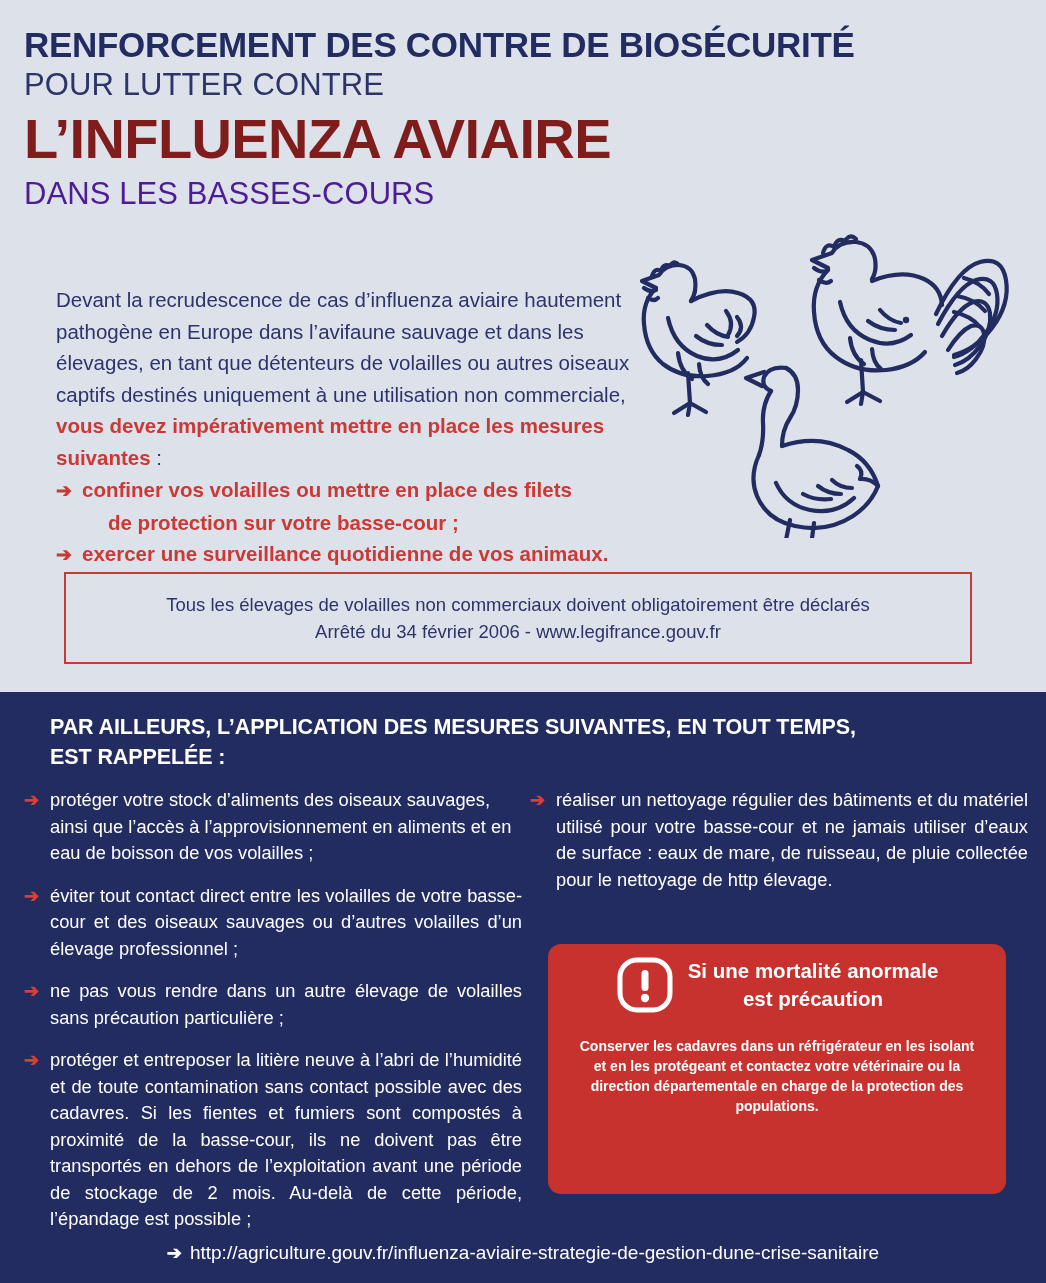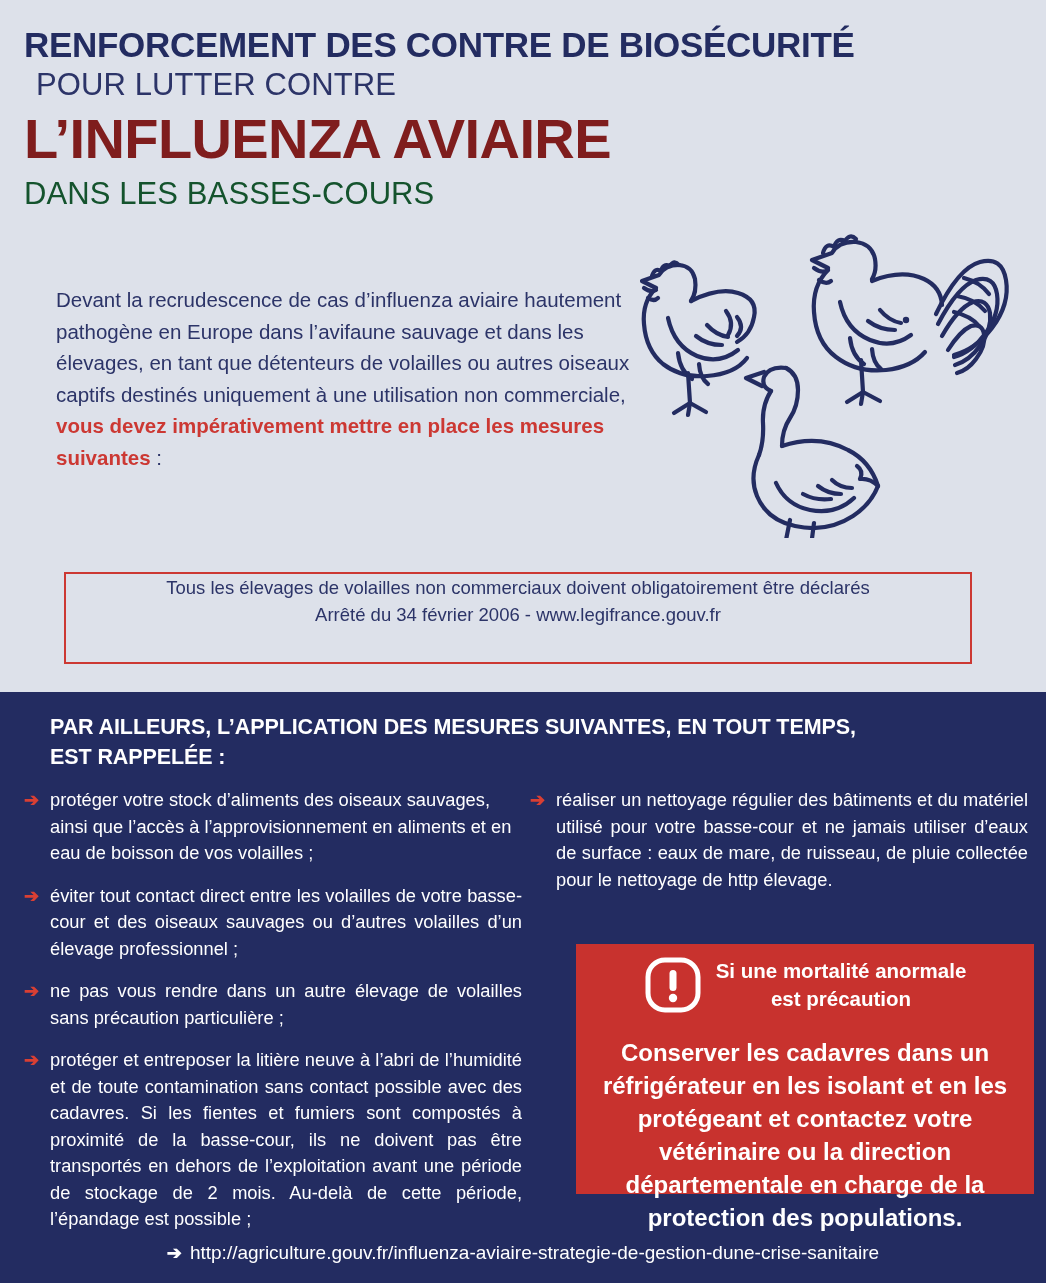--- a/index.html
+++ b/index.html
@@ -37,34 +37,33 @@
     color: #232c61;
     line-height: 1.18;
     white-space: nowrap;
   }
   .title-line2 {
     font-size: 31px;
     font-weight: normal;
     color: #2c3468;
     line-height: 1.3;
     letter-spacing: 0.1px;
-    margin-left: 12px;
   }
   .title-line3 {
     font-size: 56px;
     font-weight: bold;
     color: #7f1d1d;
     line-height: 1.12;
     letter-spacing: -0.6px;
     margin-top: 2px;
   }
   .title-line4 {
     font-size: 31px;
     font-weight: normal;
-    color: #14532d;
+    color: #4c1d95;
     line-height: 1.3;
     letter-spacing: 0.1px;
     margin-top: 4px;
   }
 
   
   #bird-illustration {
     position: absolute;
     left: 618px;
     top: 218px;
@@ -116,20 +115,21 @@
     position: absolute;
     left: 64px;
     top: 572px;
     width: 908px;
     height: 92px;
     border: 2px solid #cc3833;
     box-sizing: border-box;
     display: flex;
     flex-direction: column;
     align-items: center;
+    justify-content: center;
   }
   #declaration-box .dline {
     font-size: 18.5px;
     line-height: 27px;
     color: #2c3468;
     text-align: center;
   }
 
   
   #bottom-section {
@@ -181,25 +181,26 @@
     left: 2px;
     top: 0;
     color: #d93f33;
     font-size: 18px;
     font-weight: bold;
   }
 
   
   #alert-box {
     position: absolute;
-    left: 576px;
+    left: 548px;
     top: 944px;
     width: 458px;
     height: 250px;
     background: #c8322e;
+    border-radius: 13px;
   }
   #alert-head {
     position: absolute;
     left: 0; top: 12px;
     width: 458px;
     display: flex;
     align-items: center;
     justify-content: center;
     gap: 14px;
   }
@@ -214,23 +215,23 @@
     font-weight: bold;
     line-height: 28px;
     text-align: center;
   }
   #alert-body {
     position: absolute;
     left: 24px;
     top: 92px;
     width: 410px;
     color: #ffffff;
-    font-size: 24px;
-    font-weight: bold;
-    line-height: 33px;
+    font-size: 14px;
+    font-weight: bold;
+    line-height: 20px;
     text-align: center;
   }
 
   
   #footer-link {
     position: absolute;
     left: 0;
     top: 1240px;
     width: 1046px;
     text-align: center;
@@ -347,20 +348,24 @@
         <path d="M166 332 l8 12"></path>
         <path d="M196 305 l-4 31"></path>
         <path d="M192 336 l-22 9"></path>
         <path d="M192 336 l9 11"></path>
       </g>
     </svg>
   </div>
 
   <div id="intro-paragraph">
     <span>Devant la recrudescence de cas d’influenza aviaire hautement pathogène en Europe dans l’avifaune sauvage et dans les élevages, en tant que détenteurs de volailles ou autres oiseaux captifs destinés uniquement à une utilisation non commerciale, </span><span class="em-red">vous devez impérativement mettre en place les mesures suivantes</span><span> :</span>
+    <div class="intro-bullets">
+      <span class="intro-bullet"><span class="arw">➔</span><span>confiner vos volailles ou mettre en place des filets</span><span class="cont">de protection sur votre basse-cour ;</span></span>
+      <span class="intro-bullet"><span class="arw">➔</span><span>exercer une surveillance quotidienne de vos animaux.</span></span>
+    </div>
   </div>
 
   <div id="declaration-box">
     <div class="dline">Tous les élevages de volailles non commerciaux doivent obligatoirement être déclarés</div>
     <div class="dline">Arrêté du 34 février 2006 - www.legifrance.gouv.fr</div>
   </div>
 
 </div>
 
 <div id="bottom-section">

